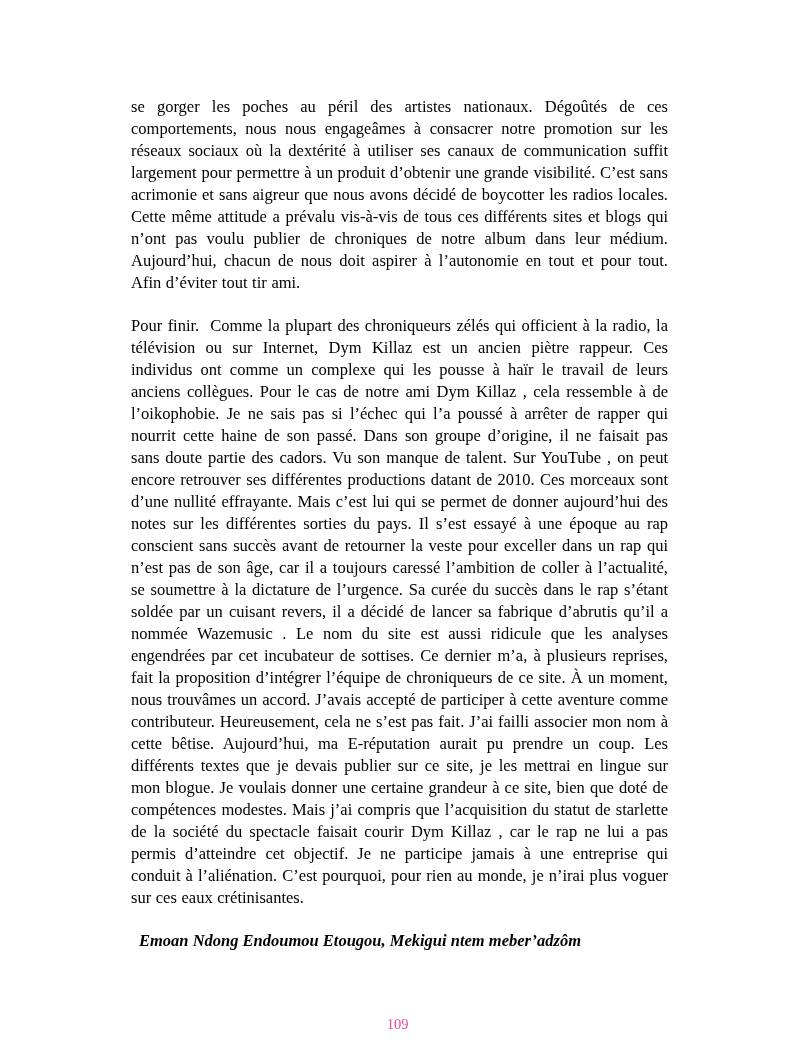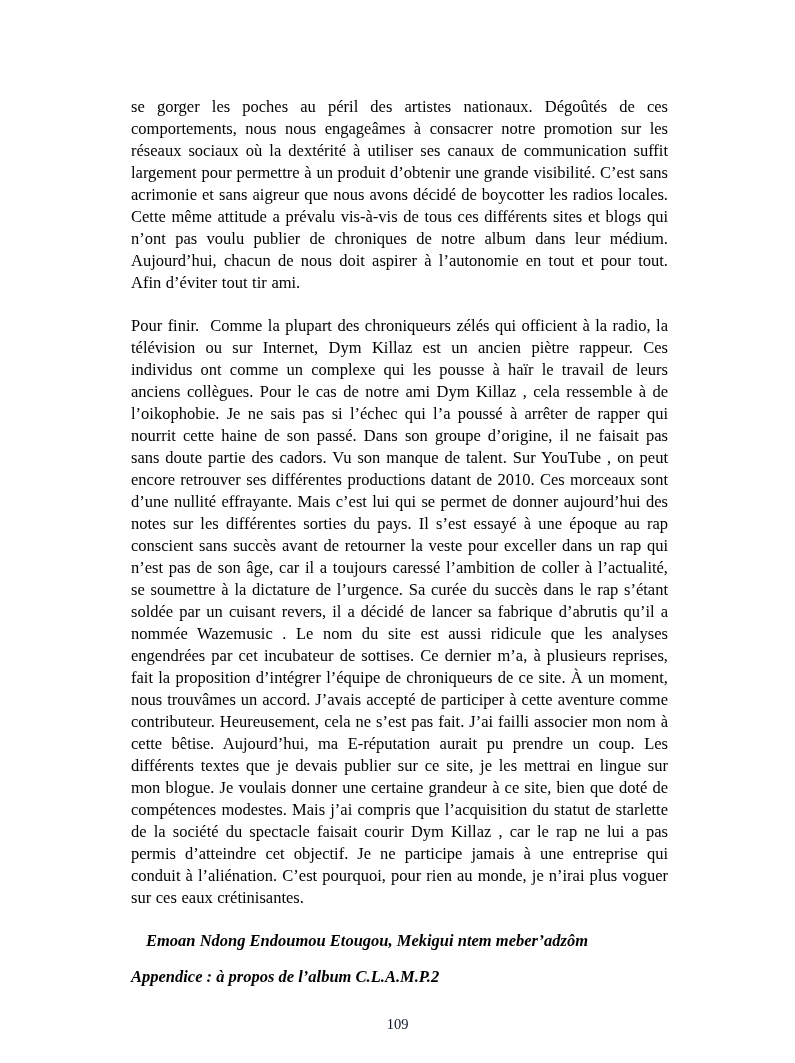--- a/index.html
+++ b/index.html
@@ -29,49 +29,48 @@
     word-spacing: 0.5px;
     margin: 0 0 21px 0;
   }
   .it {
   }
   p.signature-line {
     font-size: 16.5px;
     line-height: 22px;
     font-weight: bold;
     font-style: italic;
-    margin: 0 0 14px 15px;
+    margin: 0 0 14px 8px;
   }
   p.appendix-line {
     font-size: 16.5px;
     line-height: 22px;
     font-weight: bold;
     font-style: italic;
     margin: 0;
   }
   .page-number {
     position: absolute;
     left: 0;
     right: 0;
     top: 1016px;
     text-align: center;
     font-size: 14.5px;
-    color: #0f172a;
+    color: #ec4899;
   }
 </style>
 </head>
 <body>
 
 <div class="page">
   <div class="content">
 
     <p class="body-text">se gorger les poches au péril des artistes nationaux. Dégoûtés de ces comportements, nous nous engageâmes à consacrer notre promotion sur les réseaux sociaux où la dextérité à utiliser ses canaux de communication suffit largement pour permettre à un produit d’obtenir une grande visibilité. C’est sans acrimonie et sans aigreur que nous avons décidé de boycotter les radios locales. Cette même attitude a prévalu vis-à-vis de tous ces différents sites et blogs qui n’ont pas voulu publier de chroniques de notre album dans leur médium. Aujourd’hui, chacun de nous doit aspirer à l’autonomie en tout et pour tout. Afin d’éviter tout tir ami.</p>
 
     <p class="body-text"><span>Pour finir.&nbsp; Comme la plupart des chroniqueurs zélés qui officient à la radio, la télévision ou sur Internet, </span><span class="it">Dym Killaz</span><span> est un ancien piètre rappeur. Ces individus ont comme un complexe qui les pousse à haïr le travail de leurs anciens collègues. Pour le cas de notre ami </span><span class="it">Dym Killaz</span><span> , cela ressemble à de l’oikophobie. Je ne sais pas si l’échec qui l’a poussé à arrêter de rapper qui nourrit cette haine de son passé. Dans son groupe d’origine, il ne faisait pas sans doute partie des cadors. Vu son manque de talent. Sur YouTube , on peut encore retrouver ses différentes productions datant de 2010. Ces morceaux sont d’une nullité effrayante. Mais c’est lui qui se permet de donner aujourd’hui des notes sur les différentes sorties du pays. Il s’est essayé à une époque au rap conscient sans succès avant de retourner la veste pour exceller dans un rap qui n’est pas de son âge, car il a toujours caressé l’ambition de coller à l’actualité, se soumettre à la dictature de l’urgence. Sa curée du succès dans le rap s’étant soldée par un cuisant revers, il a décidé de lancer sa fabrique d’abrutis qu’il a nommée </span><span class="it">Wazemusic</span><span> . Le nom du site est aussi ridicule que les analyses engendrées par cet incubateur de sottises. Ce dernier m’a, à plusieurs reprises, fait la proposition d’intégrer l’équipe de chroniqueurs de ce site. À un moment, nous trouvâmes un accord. J’avais accepté de participer à cette aventure comme contributeur. Heureusement, cela ne s’est pas fait. J’ai failli associer mon nom à cette bêtise. Aujourd’hui, ma E-réputation aurait pu prendre un coup. Les différents textes que je devais publier sur ce site, je les mettrai en lingue sur mon blogue. Je voulais donner une certaine grandeur à ce site, bien que doté de compétences modestes. Mais j’ai compris que l’acquisition du statut de starlette de la société du spectacle faisait courir </span><span class="it">Dym Killaz</span><span> , car le rap ne lui a pas permis d’atteindre cet objectif. Je ne participe jamais à une entreprise qui conduit à l’aliénation. C’est pourquoi, pour rien au monde, je n’irai plus voguer sur ces eaux crétinisantes.</span></p>
 
     <p class="signature-line">Emoan Ndong Endoumou Etougou, Mekigui ntem meber’adzôm</p>
 
-    <p class="appendix-line">Appendice : à propos de l’album C.L.A.M.P.2</p>
 
   </div>
 
   <div class="page-number">109</div>
 </div>
 
 </body></html>

